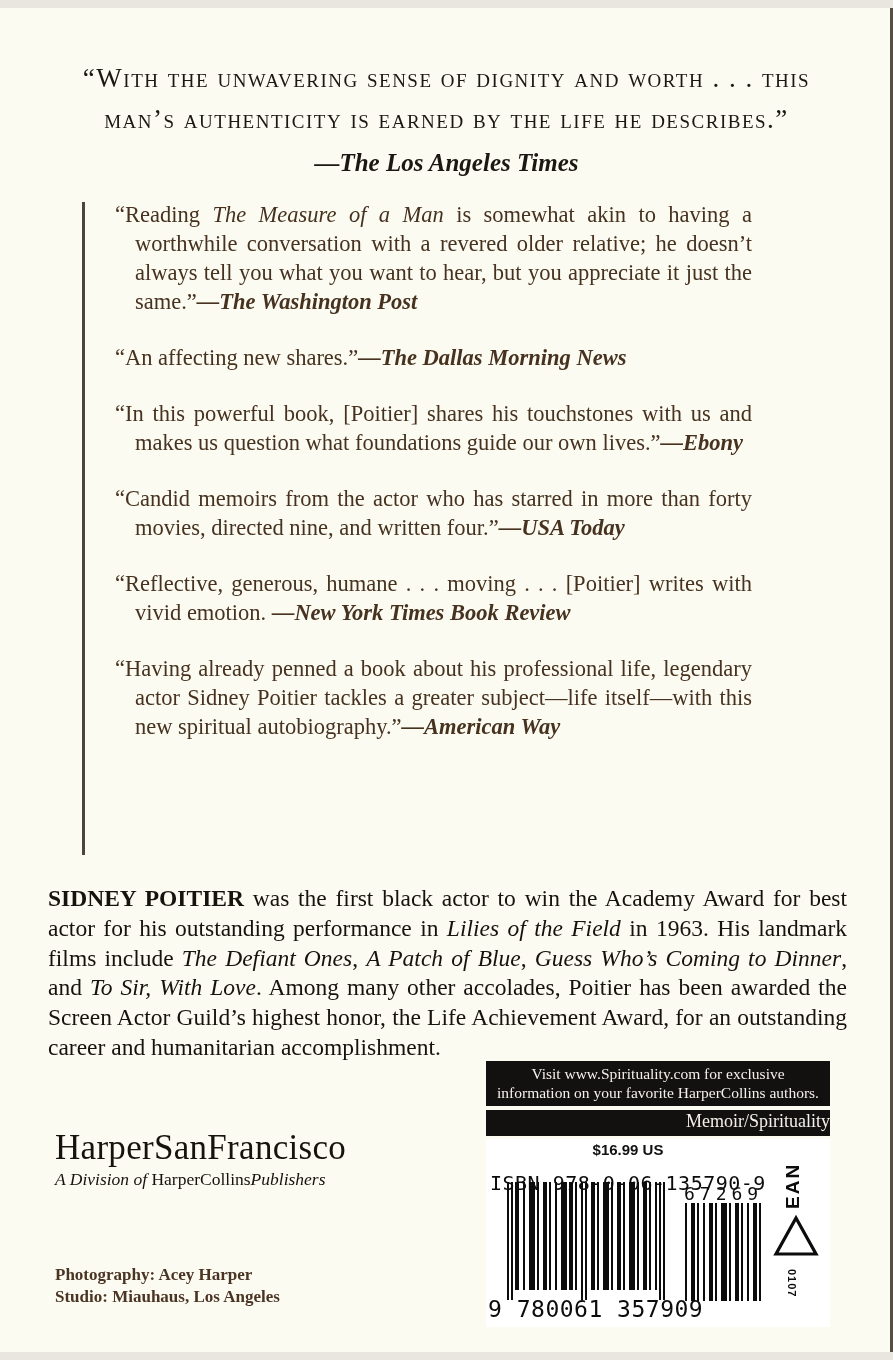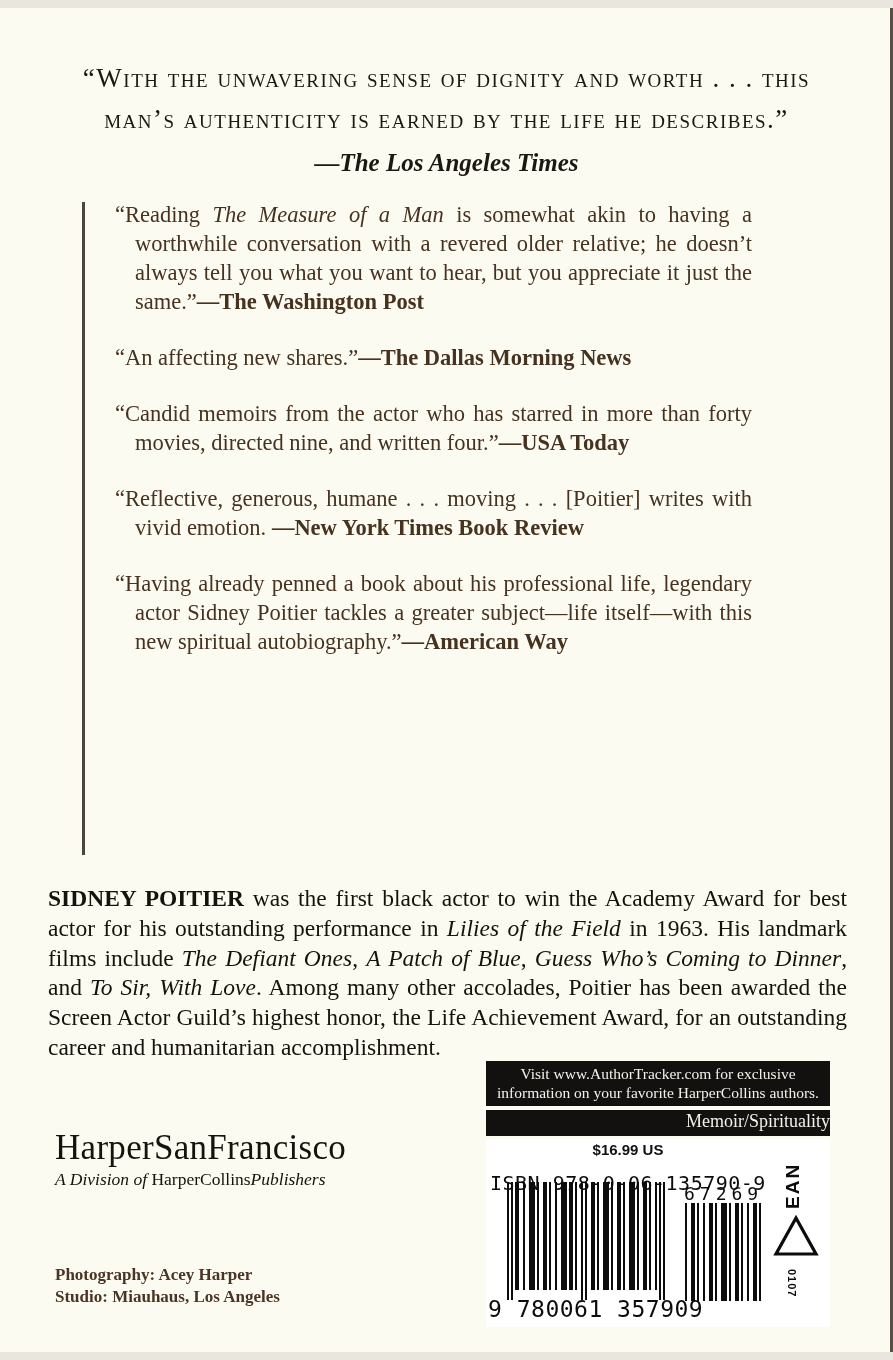--- a/index.html
+++ b/index.html
@@ -11,21 +11,21 @@
     font-family:"Liberation Serif", serif;
     overflow:hidden;
     margin:8px auto;
   }
   .right-edge {
     position:absolute; top:0; right:0; width:3px; height:100%;
     background:#574f45;
   }
   .seg-b { font-weight:bold; }
   .seg-i { font-style:italic; }
-  .seg-bi { font-weight:bold; }
+  .seg-bi { font-weight:bold; font-style:italic; }
 
   
   .headline {
     position:absolute; top:50px; left:48px; width:797px;
     text-align:center; color:#1b1712;
   }
   .headline-text {
     font-variant:small-caps;
     font-size:27px; line-height:41px; letter-spacing:1.5px;
   }
@@ -134,41 +134,42 @@
   <div class="headline">
     <div class="headline-text">“With the unwavering sense of dignity and worth . . . this man’s authenticity is earned by the life he describes.”</div>
     <div class="headline-attr">—The Los Angeles Times</div>
   </div>
 
   <div class="quotes">
     <div class="quote-bar"></div>
     <div class="quote-list">
       <p class="quote"><span>“Reading </span><span class="seg-i">The Measure of a Man</span><span> is somewhat akin to having a worthwhile conversation with a revered older relative; he doesn’t always tell you what you want to hear, but you appreciate it just the same.”</span><span class="seg-bi">—The Washington Post</span></p>
       <p class="quote"><span>“An affecting new shares.”</span><span class="seg-bi">—The Dallas Morning News</span></p>
+      <p class="quote"><span>“In this powerful book, [Poitier] shares his touchstones with us and makes us question what foundations guide our own lives.”</span><span class="seg-bi">—Ebony</span></p>
       <p class="quote"><span>“Candid memoirs from the actor who has starred in more than forty movies,  directed nine, and written four.”</span><span class="seg-bi">—USA Today</span></p>
       <p class="quote"><span>“Reflective, generous, humane . . . moving . . . [Poitier] writes with vivid emotion. </span><span class="seg-bi">—New York Times Book Review</span></p>
       <p class="quote"><span>“Having already penned a book about his professional life, legendary actor Sidney Poitier tackles a greater subject—life itself—with this new spiritual autobiography.”</span><span class="seg-bi">—American Way</span></p>
     </div>
   </div>
 
   <p class="bio"><span class="seg-b">SIDNEY POITIER</span><span> was the first black actor to win the Academy Award for best actor for his outstanding performance in </span><span class="seg-i">Lilies of the Field</span><span> in 1963. His landmark films include </span><span class="seg-i">The Defiant Ones</span><span>, </span><span class="seg-i">A Patch of Blue</span><span>, </span><span class="seg-i">Guess Who’s Coming to Dinner</span><span>, and </span><span class="seg-i">To Sir, With Love</span><span>. Among many other accolades, Poitier has been awarded the Screen Actor Guild’s highest honor, the Life Achievement Award, for an outstanding career and humanitarian accomplishment.</span></p>
 
   <div class="publisher">
     <div class="publisher-name">HarperSanFrancisco</div>
     <div class="publisher-division"><span class="seg-i">A Division of </span><span>HarperCollins</span><span class="seg-i">Publishers</span></div>
   </div>
 
   <div class="credits">
     <div>Photography: Acey Harper</div>
     <div>Studio: Miauhaus, Los Angeles</div>
   </div>
 
   <div class="retail">
     <div class="banner tracker">
-      <div>Visit www.AuthorTracker.com for exclusive</div>
+      <div>Visit www.Spirituality.com for exclusive</div>
       <div>information on your favorite HarperCollins authors.</div>
     </div>
     <div class="banner category">Memoir/Spirituality</div>
 
     <div class="barcode-panel">
       <div class="price">$16.99 US</div>
       <div class="isbn">ISBN 978-0-06-135790-9</div>
 
       <svg class="main-barcode" width="160" height="118" aria-hidden="true">
         <g fill="#0c0c0c">

